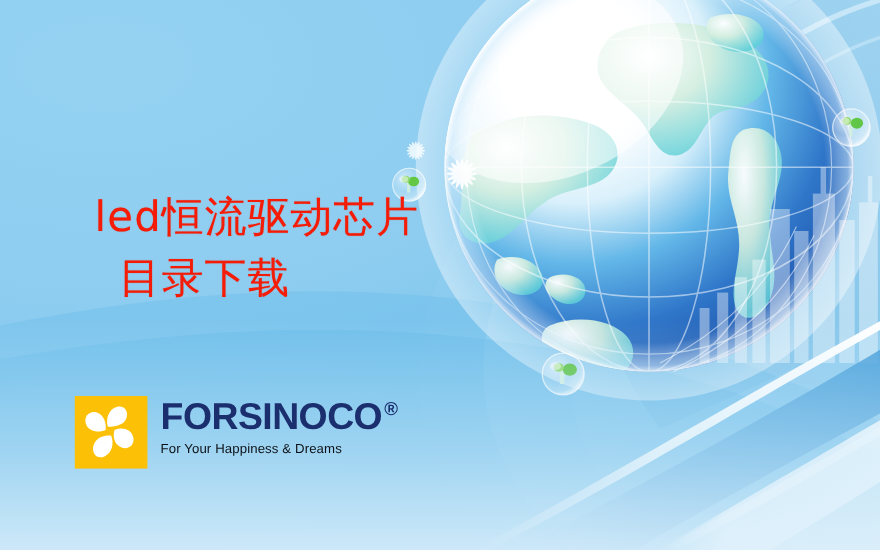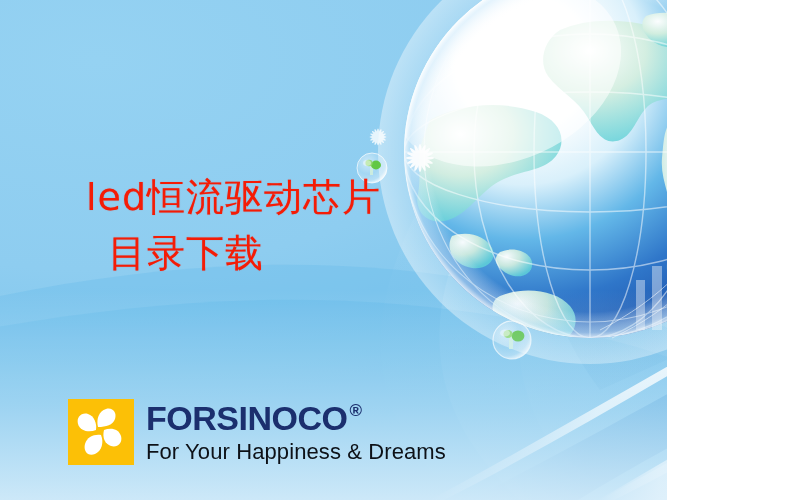--- a/index.html
+++ b/index.html
@@ -1,20 +1,20 @@
 <!DOCTYPE html>
 <html><head>
 <meta charset="utf-8">
 <style>
   html,body{margin:0;padding:0;background:#fff;}
   body{font-family:"Liberation Sans","DejaVu Sans",sans-serif;}
 
   #banner{
     position:relative;
-    width:667px;height:500px;
+    width:800px;height:500px;
     overflow:hidden;
     background:#8ecdf0;
   }
   #banner *{box-sizing:border-box;}
 
   .layer{position:absolute;top:0;left:0;width:800px;height:500px;}
 
   
   .bg-base{
     background:
@@ -34,21 +34,21 @@
     font-family:"DejaVu Sans","Liberation Sans",sans-serif;
     letter-spacing:1px;
     white-space:nowrap;
     text-shadow:0 0 1px rgba(244,28,6,.45);
   }
   .headline .l2{display:block;padding-left:22px;font-family:Liberation Mono, monospace;}
 
   
   .logo{
     position:absolute;
-    left:68px; top:399px;
+    left:68px; top:360px;
     display:flex;align-items:flex-start;gap:12px;
   }
   .logo-mark{
     width:66px;height:66px;
     background:#fcc006;
     flex:0 0 auto;
     position:relative;
   }
   .logo-text{padding-top:2px;}
   .logo-word{
@@ -56,21 +56,21 @@
     color:#1b2f6e;
     font-weight:bold;
     font-size:34px;
     line-height:1;
     letter-spacing:-0.5px;
     font-family:"Liberation Sans","DejaVu Sans",sans-serif;
   }
   .logo-reg{font-size:17px;line-height:1;margin-left:2px;margin-top:1px;}
   .logo-tag{
     color:#0d1117;
-    font-size:22px;
+    font-size:12px;
     line-height:1;
     margin-top:6px;
     letter-spacing:.1px;
     font-family:"Liberation Sans","DejaVu Sans",sans-serif;
   }
 </style>
 </head>
 <body>
 
 <div id="banner">

